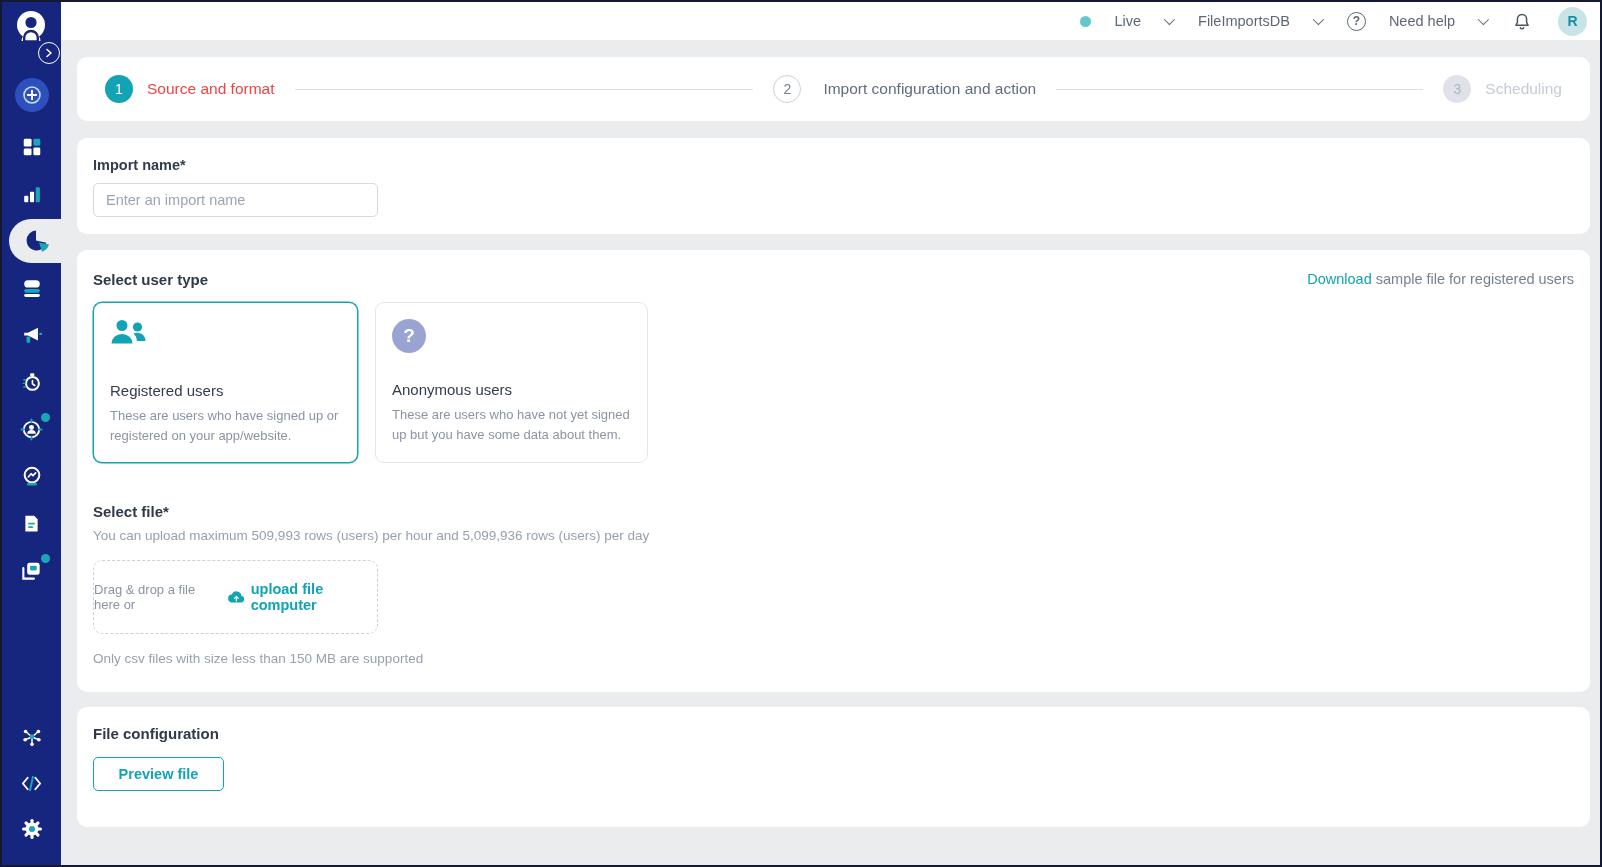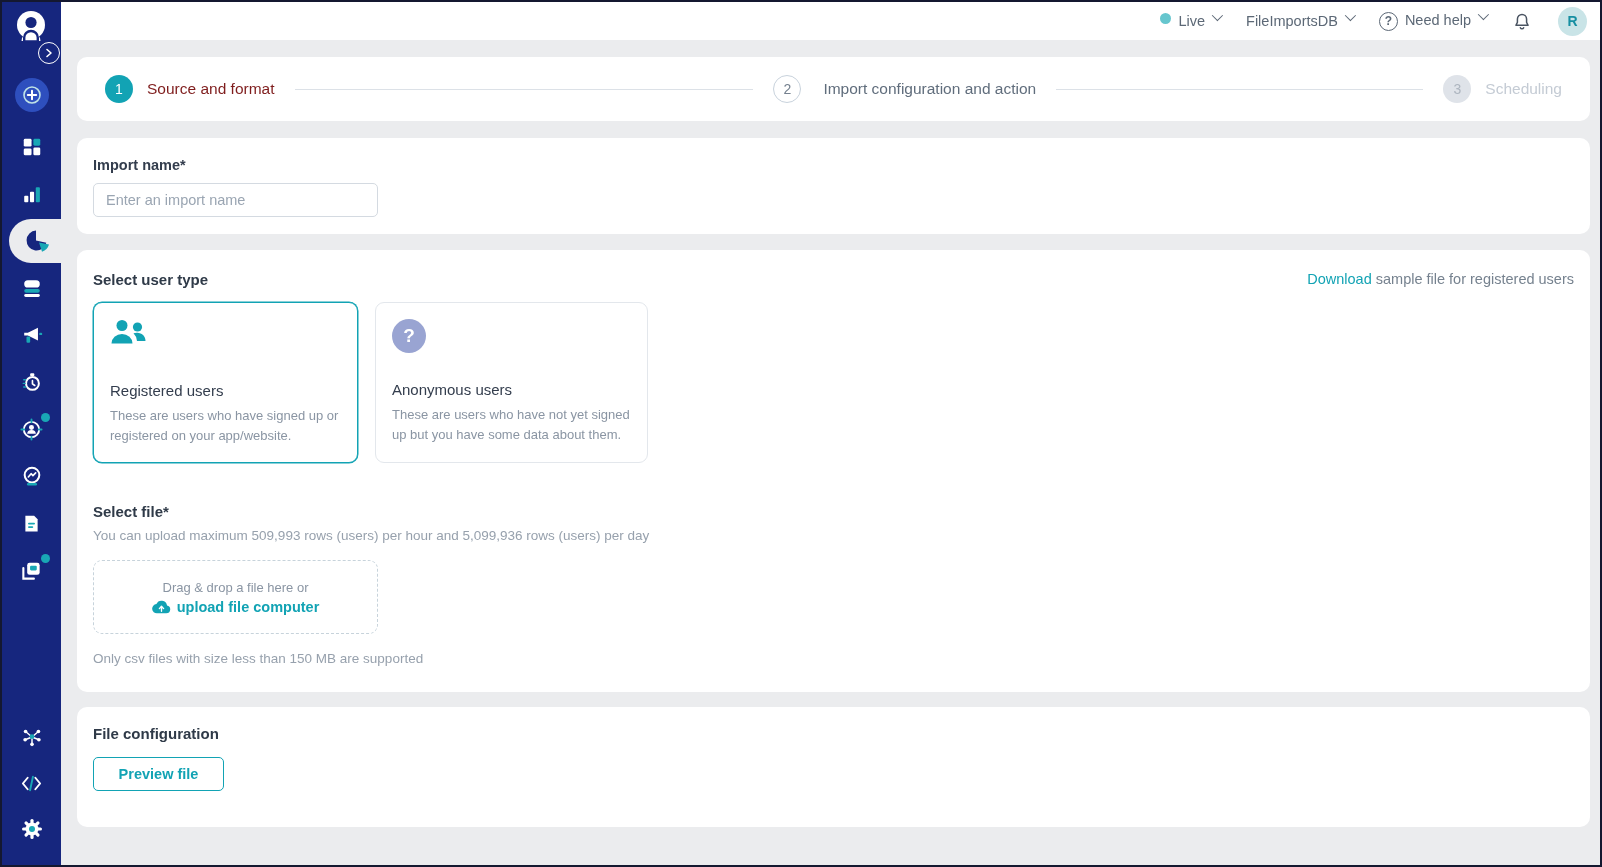--- a/index.html
+++ b/index.html
@@ -15,37 +15,37 @@
   .nav-item { width:24px; height:24px; display:flex; align-items:center; justify-content:center; position:relative; cursor:pointer; }
   .create-btn { width:34px; height:34px; border-radius:50%; background:#2E4FBE; display:flex; align-items:center; justify-content:center; cursor:pointer; }
   .nav-item-active { width:52px; height:44px; align-self:flex-end; background:#EBECEE; border-radius:22px 0 0 22px;
     display:flex; align-items:center; justify-content:center; cursor:pointer; margin:-10px 0; padding-left:4px; }
   .badge-dot { position:absolute; top:-4px; right:-6px; width:9px; height:9px; border-radius:50%; background:#19A7B5; }
   .nav-bottom { margin-top:auto; display:flex; flex-direction:column; align-items:center; gap:22px; margin-bottom:24px; }
 
   
   .main { flex:1; display:flex; flex-direction:column; min-width:0; }
   .topbar { height:38px; background:#fff; display:flex; align-items:center; justify-content:flex-end; gap:26px; padding-right:13px; flex-shrink:0; }
-  .tb-item { display:flex; align-items:flex-start; gap:7px; color:#5C6876; font-size:14.5px; cursor:pointer; }
+  .tb-item { display:flex; align-items:center; gap:23px; color:#5C6876; font-size:14.5px; cursor:pointer; }
   .live-dot { width:11px; height:11px; border-radius:50%; background:#66C6CE; }
   .chev { width:8px; height:8px; border-right:1.7px solid #5C6876; border-bottom:1.7px solid #5C6876; transform:rotate(45deg) translateY(-2px); }
   .help-circle { width:19px; height:19px; border-radius:50%; border:1.6px solid #5C6876; display:flex; align-items:center; justify-content:center;
     font-size:12px; font-weight:bold; color:#5C6876; }
   .avatar { width:29px; height:29px; border-radius:50%; background:#C9E4E7; color:#168FA2; font-size:14px; font-weight:bold;
     display:flex; align-items:center; justify-content:center; cursor:pointer; }
 
   .page { flex:1; padding:17px 10px 0 16px; display:flex; flex-direction:column; }
   .card { background:#fff; border-radius:10px; }
 
   
   .card-stepper { height:64px; margin-bottom:17px; display:flex; align-items:center; padding:0 28px; flex-shrink:0; }
   .step { display:flex; align-items:center; gap:14px; white-space:nowrap; }
   .step-circle { width:28px; height:28px; border-radius:50%; display:flex; align-items:center; justify-content:center; font-size:14px; flex-shrink:0; }
   .step-active .step-circle { background:#12A3B4; color:#fff; }
-  .step-active .step-label { color:#7f1d1d; font-size:15.5px; }
+  .step-active .step-label { color:#ef4444; font-size:15.5px; }
   .step-upcoming .step-circle { background:#fff; border:1px solid #C8D2DC; color:#75818F; }
   .step-upcoming .step-label { color:#606D7C; font-size:15.5px;margin-left:8px; }
   .step-disabled .step-circle { background:#DFE3E9; color:#ADB5BF; }
   .step-disabled .step-label { color:#C4CBD4; font-size:15.5px; }
   .connector { flex:1; height:1px; background:#DCE1E7; margin:0 20px; }
   .connector-1 { flex:1.25; }
 
   
   .card-import { height:96px; margin-bottom:16px; padding:19px 16px; flex-shrink:0; }
   .field-label { font-size:14.5px; font-weight:bold; color:#333D4D; }
@@ -64,21 +64,21 @@
   .option-selected { border:1px solid #12A3B4; box-shadow:0 0 0 0.5px #12A3B4; }
   .option-default { border:1px solid #E3E7EC; width:273px; }
   .option-title { font-size:15px; color:#333D4D; margin-top:28px; }
   .option-desc { font-size:13px; color:#8A95A3; margin-top:7px; line-height:1.55; }
   .qmark-circle { width:34px; height:34px; border-radius:50%; background:#99A4D2; color:#fff; font-size:19px; font-weight:bold;
     display:flex; align-items:center; justify-content:center; }
 
   .select-file-block { margin-top:40px; }
   .muted-note { font-size:13.5px; color:#97A1AD; margin-top:8px; }
   .dropzone { margin-top:17px; width:285px; height:74px; border:1px dashed #C7D3DB; border-radius:9px;
-    display:flex; flex-direction:column; align-items:center; justify-content:center; gap:4px; }
+    display:flex; align-items:center; justify-content:center; gap:4px; }
   .dz-line1 { font-size:13px; color:#8A95A3; }
   .dz-link { display:flex; align-items:center; gap:6px; color:#12A3B4; font-size:14.5px; font-weight:bold; cursor:pointer; }
 
   
   .card-fileconfig { height:120px; padding:18px 16px; flex-shrink:0; }
   .preview-btn { margin-top:15px; width:131px; height:34px; background:#fff; border:1px solid #12A3B4; border-radius:5px;
     color:#12A3B4; font-size:14.5px; font-weight:bold; cursor:pointer; font-family:"Liberation Sans", sans-serif; }
 
   
   .footer-bar { display:flex; justify-content:flex-end; padding-top:13px; }

